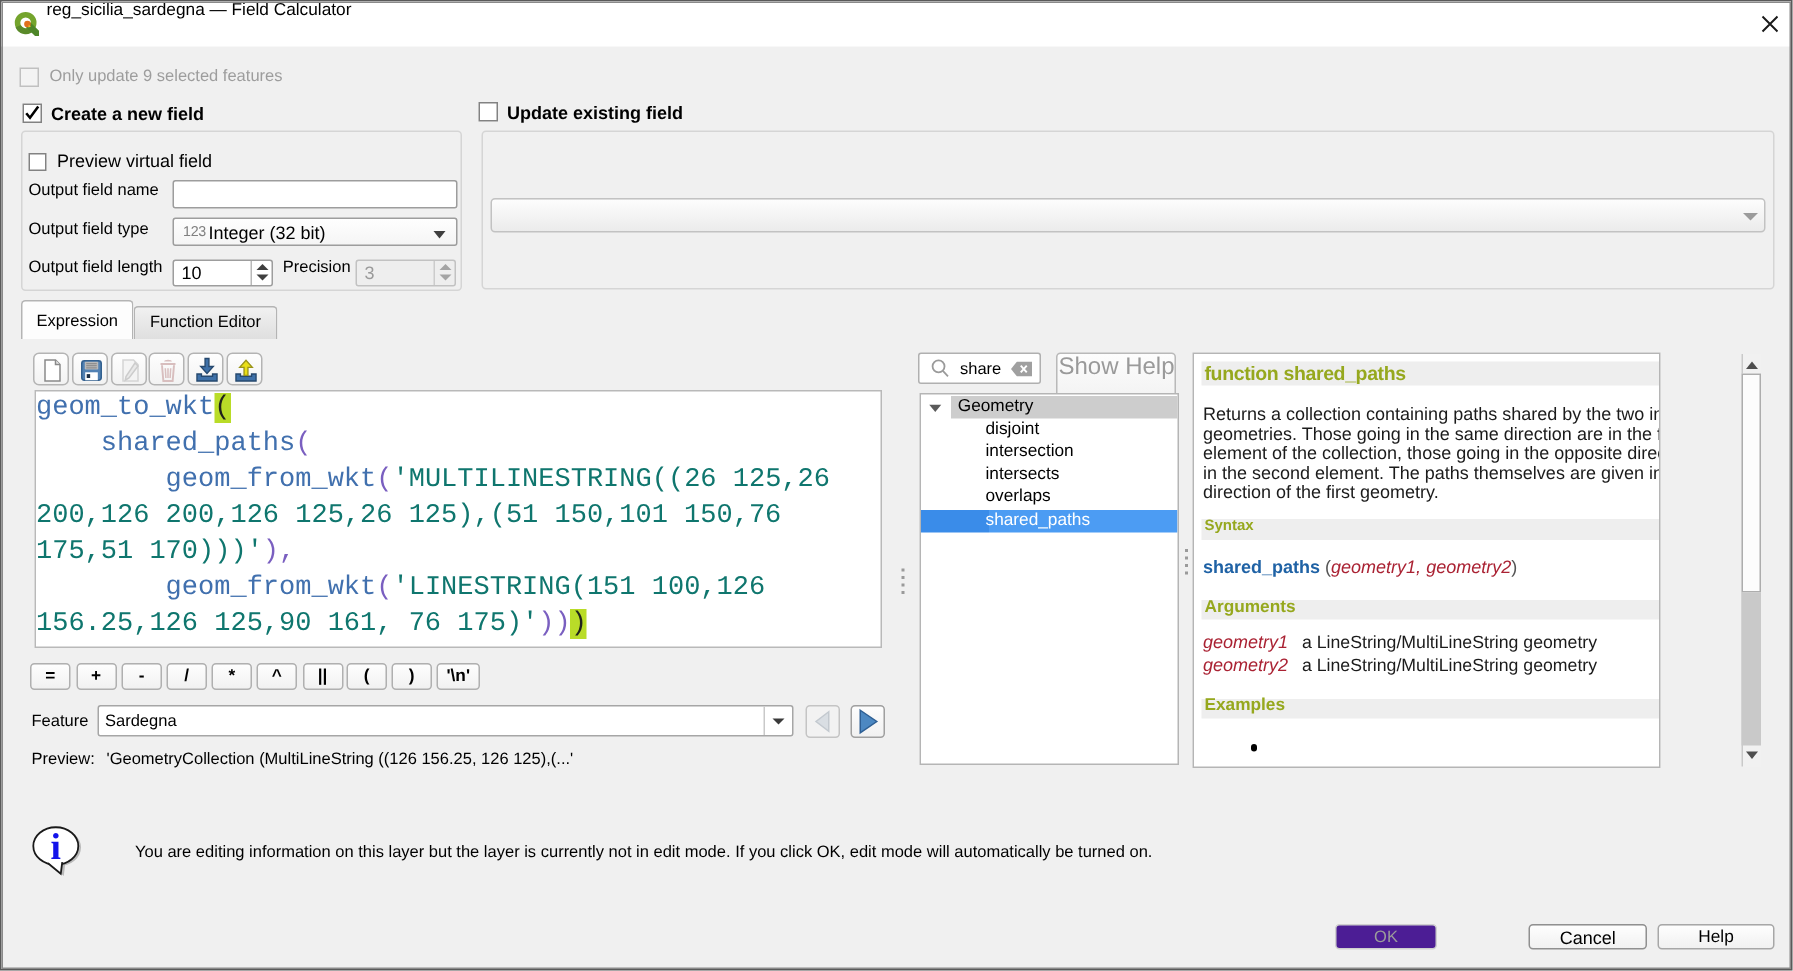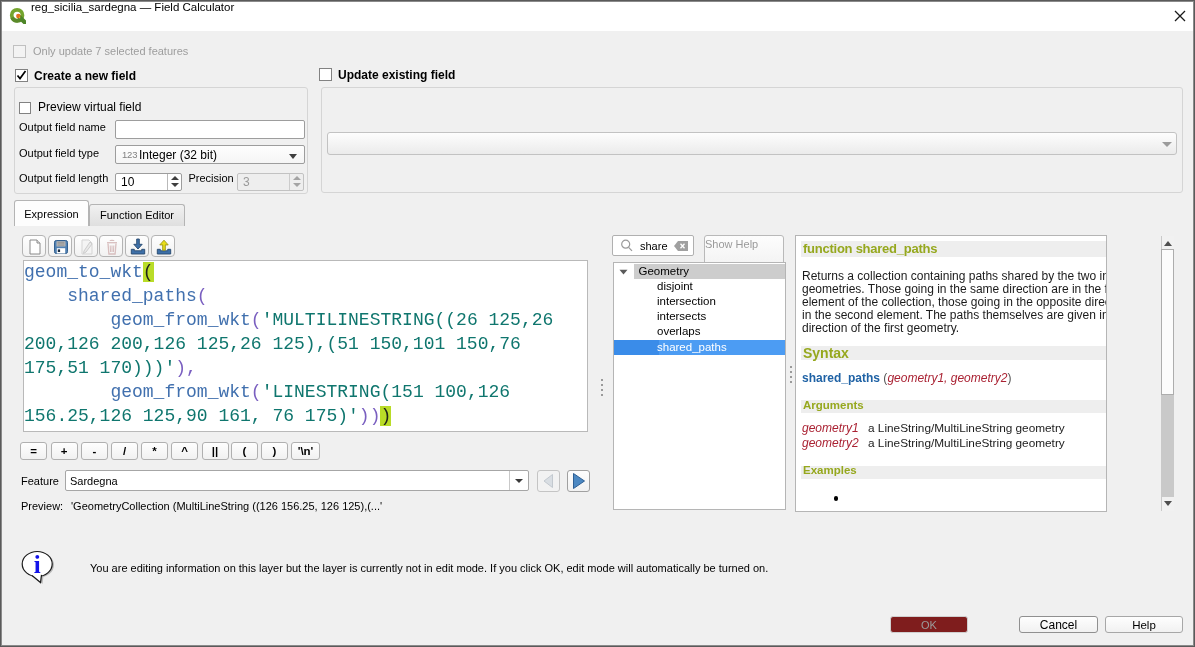--- a/index.html
+++ b/index.html
@@ -30,21 +30,21 @@
 #editor { position:absolute; left:22px; top:259px; width:565px; height:172px; background:#fff; border:1px solid #b9b9b9; overflow:hidden; }
 #editor pre { font-family:"Liberation Mono", monospace; font-size:18px; line-height:24px; margin:-1px 0 0 0; }
 .kw { color:#4170ae; }
 .pu { color:#7a5fc0; }
 .str { color:#0f766e; }
 .hl { background:#b9dc28; color:#20231c; }
 .opbtn { position:absolute; top:441px; height:18px; background:linear-gradient(#fefefe,#f1f1f1); border:1px solid #b0b0b0; border-radius:3px; text-align:center; font-size:11.5px; font-weight:bold; line-height:16px; }
 #featcombo { position:absolute; left:64px; top:469px; width:464px; height:21px; background:#fff; border:1px solid #a6a6a6; border-radius:2px; }
 .navbtn { position:absolute; top:469px; width:23px; height:22px; border-radius:3px; }
 #searchbox { position:absolute; left:611px; top:234px; width:82px; height:21px; background:#fff; border:1px solid #b0b0b0; border-radius:2px; }
-#showhelp { position:absolute; left:703px; top:234px; width:80px; height:36px; background:linear-gradient(#fdfdfd,#f1f1f1); border:1px solid #b9b9b9; border-radius:3px; text-align:left; line-height:17px; font-size:11px; color:#9a9a9a; }
+#showhelp { position:absolute; left:703px; top:234px; width:80px; height:36px; background:linear-gradient(#fdfdfd,#f1f1f1); border:1px solid #b9b9b9; border-radius:3px; text-align:right; line-height:17px; font-size:16px; color:#9a9a9a; }
 #tree { position:absolute; left:612px; top:261px; width:173px; height:248px; background:#fff; border:1px solid #b5b5b5; overflow:hidden; }
 .trow { position:absolute; left:0; width:171px; height:15px; font-size:11.5px; line-height:15px; white-space:nowrap; }
 #help { position:absolute; left:794px; top:234px; width:312px; height:277px; background:#fff; border:1px solid #b5b5b5; overflow:hidden; }
 .strip { position:absolute; left:5px; width:358px; background:#eeeeee; }
 .hgreen { color:#96a81e; font-weight:bold; }
 .helptext { position:absolute; font-size:12px; color:#1b1b1b; line-height:13px; white-space:nowrap; }
 .red { color:#aa2233; font-style:italic; }
 #sbar { position:absolute; left:1160px; top:235px; width:13px; height:275px; background:#f1f1f1; border-left:1px solid #c9c9c9; }
 .btn { position:absolute; top:614.5px; height:17.5px; border-radius:3px; text-align:center; font-size:11px; line-height:16px; }
 </style>
@@ -59,21 +59,21 @@
     <path d="M10.2 9.9 L15.7 15.3" stroke="#4e8629" stroke-width="4.3" stroke-linecap="round"></path>
     <circle cx="9.3" cy="9.0" r="2.2" fill="#e2701d"></circle>
     <path d="M10.2 9.4 L11.6 10.9 L9.9 11.4 Z" fill="#edbf2a"></path>
   </svg>
   <div id="title-text">reg_sicilia_sardegna — Field Calculator</div>
   <svg class="abs" style="left:1168px; top:4px;" width="22" height="22" viewBox="0 0 22 22">
       <path d="M6 6 L16 16 M16 6 L6 16" stroke="#1a1a1a" stroke-width="1.3"></path>
     </svg>
 
   <div class="cb dis" style="left:12px; top:44px;"></div>
-  <div class="lbl gray s11" style="left:32px; top:44px;">Only update 7 selected features</div>
+  <div class="lbl gray s11" style="left:32px; top:44px;">Only update 9 selected features</div>
 
   <div class="cb" style="left:13.5px; top:68px;"><svg width="11" height="11" viewBox="0 0 11 11">
         <path d="M1.5 5.5 L4 8.5 L9.5 1" fill="none" stroke="#000" stroke-width="1.7"></path>
       </svg></div>
   <div class="lbl bold" style="left:33px; top:67.5px;text-align:center;">Create a new field</div>
 
   <div class="cb" style="left:318px; top:66.5px;"></div>
   <div class="lbl bold" style="left:337px; top:66.5px;">Update existing field</div>
 
   <div class="groupbox" style="left:13px; top:86px; width:294px; height:107px;"></div>
@@ -216,21 +216,21 @@
   </div>
 
   <div class="abs" style="left:788.5px; top:365px; width:2px; height:2px; background:#9a9a9a; box-shadow:0 5px 0 #9a9a9a, 0 10px 0 #9a9a9a, 0 15px 0 #9a9a9a;"></div>
   <div class="abs" style="left:600px; top:378px; width:2px; height:2px; background:#9a9a9a; box-shadow:0 5px 0 #9a9a9a, 0 10px 0 #9a9a9a, 0 15px 0 #9a9a9a;"></div>
 
   <div id="help">
     <div class="strip" style="top:4.5px; height:16.5px;"></div>
     <div class="abs hgreen" style="left:7px; top:4.5px; font-size:13px; letter-spacing:-0.25px;">function shared_paths</div>
     <div class="helptext" style="left:6px; top:33.5px;">Returns a collection containing paths shared by the two input<br>geometries. Those going in the same direction are in the first<br>element of the collection, those going in the opposite direction are<br>in the second element. The paths themselves are given in the<br>direction of the first geometry.</div>
     <div class="strip" style="top:110px; height:14px;"></div>
-    <div class="abs hgreen" style="left:7px; top:108.5px; font-size:14px;text-align:center;">Syntax</div>
+    <div class="abs hgreen" style="left:7px; top:108.5px; font-size:10px;text-align:center;">Syntax</div>
     <div class="helptext" style="left:6px; top:136px;"><b style="color:#1f62a5;">shared_paths</b><span style="color:#555;"> (</span><span class="red">geometry1</span><span class="red">,</span> <span class="red">geometry2</span><span style="color:#555;">)</span></div>
     <div class="strip" style="top:164px; height:13px;"></div>
     <div class="abs hgreen" style="left:7px; top:162.5px; font-size:11.5px;">Arguments</div>
     <div class="helptext red" style="left:6px; top:186px;">geometry1</div>
     <div class="helptext" style="left:72px; top:186px; font-size:11.8px;">a LineString/MultiLineString geometry</div>
     <div class="helptext red" style="left:6px; top:200.5px;">geometry2</div>
     <div class="helptext" style="left:72px; top:200.5px; font-size:11.8px;">a LineString/MultiLineString geometry</div>
     <div class="strip" style="top:230px; height:12.5px;"></div>
     <div class="abs hgreen" style="left:7px; top:228px; font-size:11.5px;">Examples</div>
     <div class="abs" style="left:37.5px; top:260px; width:4.5px; height:4.5px; border-radius:50%; background:#000;"></div>
@@ -245,17 +245,17 @@
   <svg class="abs" style="left:20px; top:549px;" width="36" height="36" viewBox="0 0 36 36">
     <ellipse cx="18" cy="15" rx="15" ry="12.5" fill="#b9b9b9"></ellipse>
     <path d="M13 26 L21.5 34 L22.5 26 Z" fill="#b9b9b9"></path>
     <ellipse cx="16.2" cy="14" rx="15" ry="12.5" fill="#fff" stroke="#1a1a1a" stroke-width="1.2"></ellipse>
     <path d="M11 25 L19.5 32.5 L20.5 24.5 Z" fill="#fff"></path>
     <path d="M11 25.5 L19.5 32.5 L20.5 24.8" fill="none" stroke="#1a1a1a" stroke-width="1.2"></path>
     <text x="16.2" y="22.5" text-anchor="middle" font-family="Liberation Serif, serif" font-size="25" font-weight="bold" fill="#1313ea">i</text>
   </svg>
   <div class="lbl s11" style="left:89px; top:561px;">You are editing information on this layer but the layer is currently not in edit mode. If you click OK, edit mode will automatically be turned on.</div>
 
-  <div class="btn" style="left:889px; width:78px; background:#7f1d1d; border:1px solid #cfcfcf; color:#9b9b9b;">OK</div>
+  <div class="btn" style="left:889px; width:68px; background:#4c1d95; border:1px solid #cfcfcf; color:#9b9b9b;">OK</div>
   <div class="btn" style="left:1018px; width:79px; background:linear-gradient(#fefefe,#f1f1f1); border:1px solid #909090; font-size:12px;">Cancel</div>
   <div class="btn" style="left:1104px; width:78px; background:linear-gradient(#fefefe,#f1f1f1); border:1px solid #a7a7a7; font-size:11.5px;">Help</div>
   <div class="abs" style="left:0; top:0; width:1193px; height:645px; border:1px solid #8a8a8a; pointer-events:none;"></div>
 </div>
 
 </body></html>

